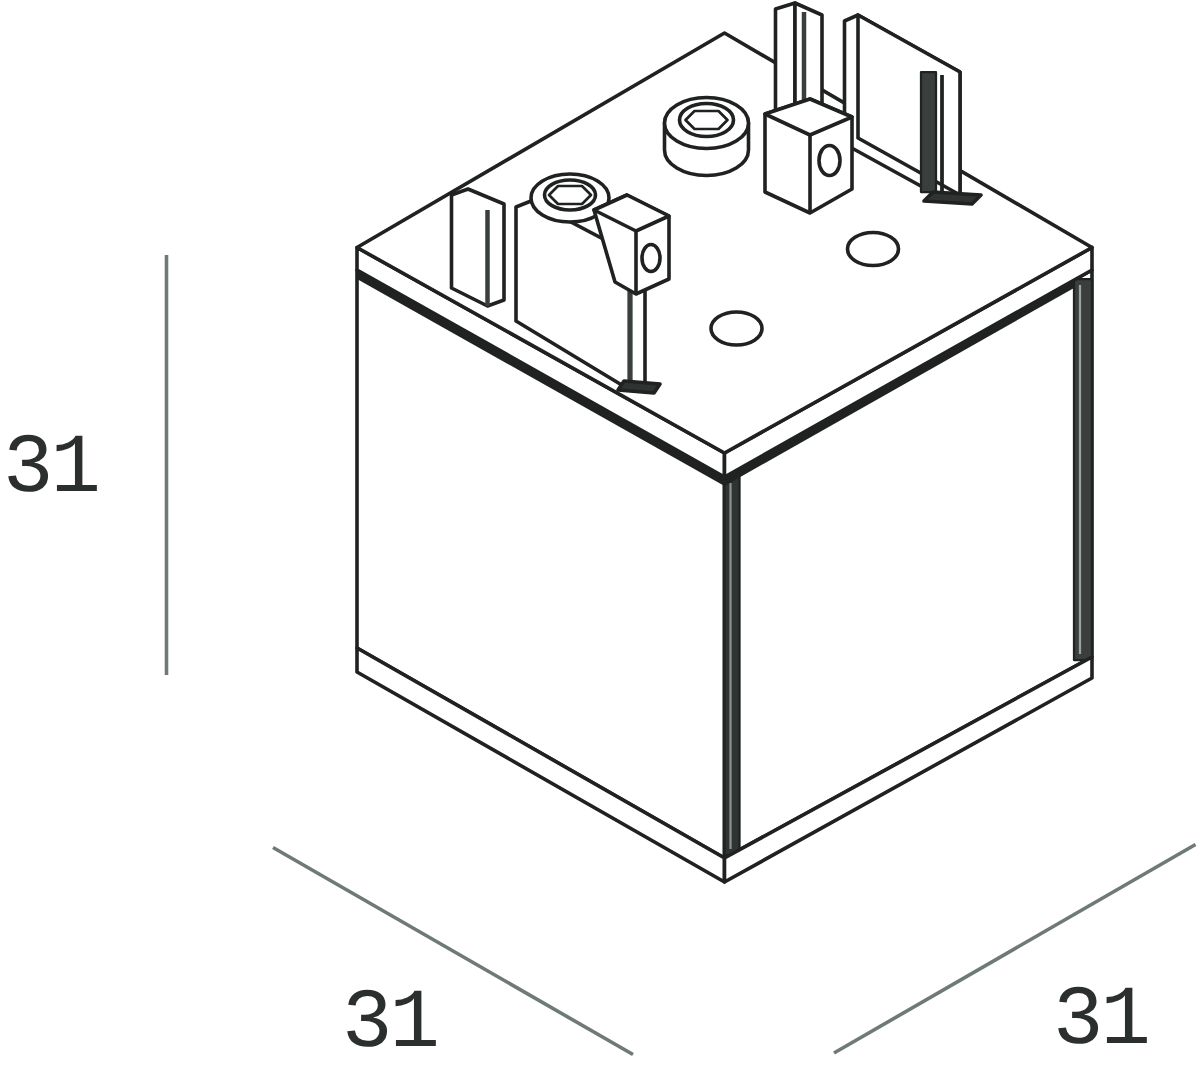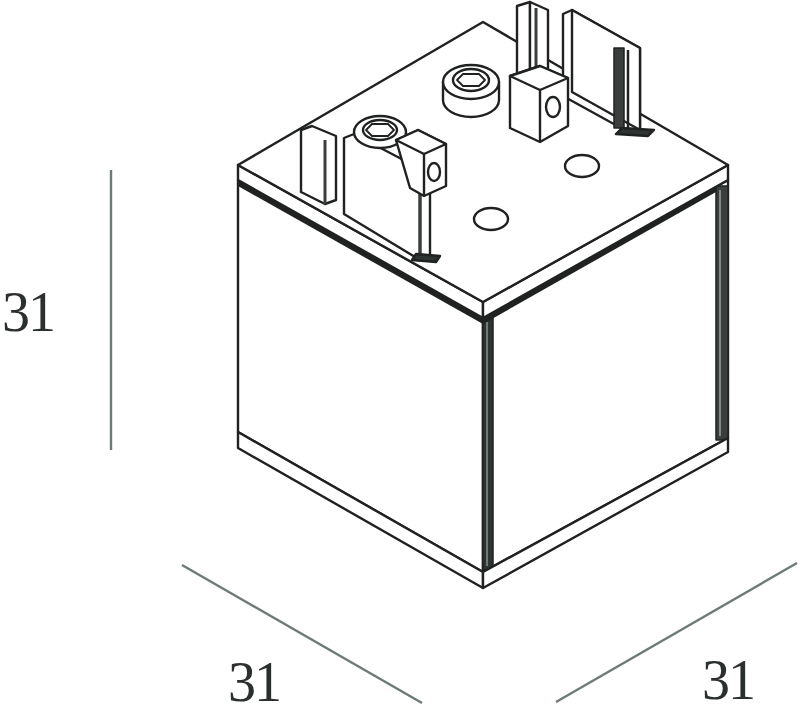--- a/index.html
+++ b/index.html
@@ -1,18 +1,18 @@
 <!DOCTYPE html>
 <html><head>
 <meta charset="utf-8">
 <style>
   html, body { margin: 0; padding: 0; background: #ffffff; }
   body { width: 800px; height: 719px; position: relative; overflow: hidden; }
   #drawing { position: absolute; left: 0; top: 0; }
-  .label { position: absolute; font-family: Liberation Serif, serif; font-size: 56px; color: #2b2f2e; line-height: 1; letter-spacing: -2px; }
+  .label { position: absolute; font-family: Liberation Mono, monospace; font-size: 56px; color: #2b2f2e; line-height: 1; letter-spacing: -2px; }
 </style>
 </head>
 <body>
 
 <svg id="drawing" width="800" height="719" viewBox="0 0 800 719" xmlns="http://www.w3.org/2000/svg">
   <g fill="#ffffff" stroke="#1f2221" stroke-width="2.4" stroke-linejoin="round">
 
     <g>
       <polygon points="238,180 483,318 483,572 238,432"></polygon>
       <polygon points="483,318 728,180 728,438 483,572"></polygon>

